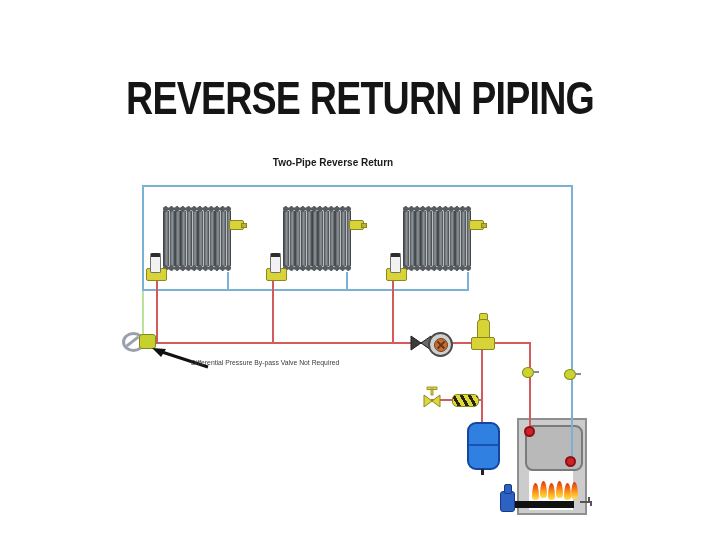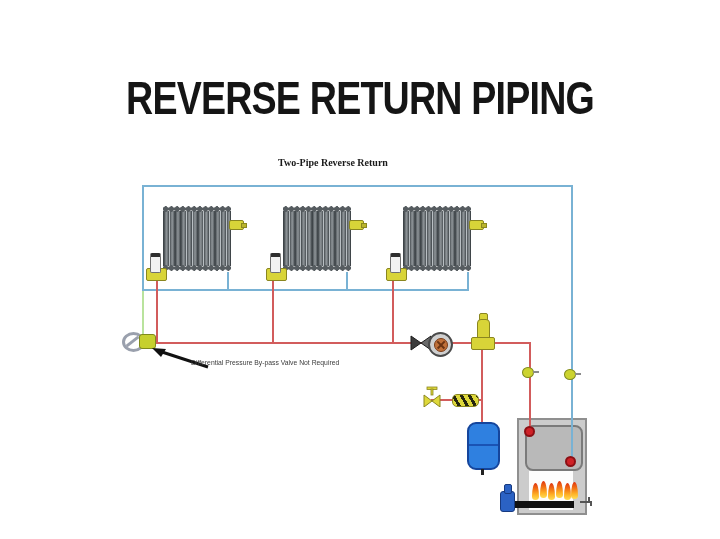--- a/index.html
+++ b/index.html
@@ -8,21 +8,21 @@
     font-family:"Liberation Sans", sans-serif; overflow:hidden;margin-top:32px;
   }
   
   .main-title {
     position:absolute; left:0; top:38px; width:720px; text-align:center;
     font-size:47px; font-weight:bold; color:#151515; letter-spacing:-1px;
     transform:scaleX(0.8); transform-origin:50% 50%; white-space:nowrap;
   }
   .diagram-title {
     position:absolute; left:253px; top:125px; width:160px; text-align:center;
-    font-size:10px; font-weight:bold; color:#1a1a1a; white-space:nowrap;font-family:Liberation Serif, serif;
+    font-size:10px; font-weight:bold; color:#1a1a1a; white-space:nowrap;
   }
   .annotation {
     position:absolute; left:191px; top:327px; font-size:6.8px; color:#3c3c3c; white-space:nowrap;
   }
   
   .pipe { position:absolute; }
   .pipe.blue  { background:var(--pipe-blue,  #79b2d4); }
   .pipe.red   { background:var(--pipe-red,   #d25c5c); }
   .pipe.green { background:var(--pipe-green, #b9e39d); }
   

